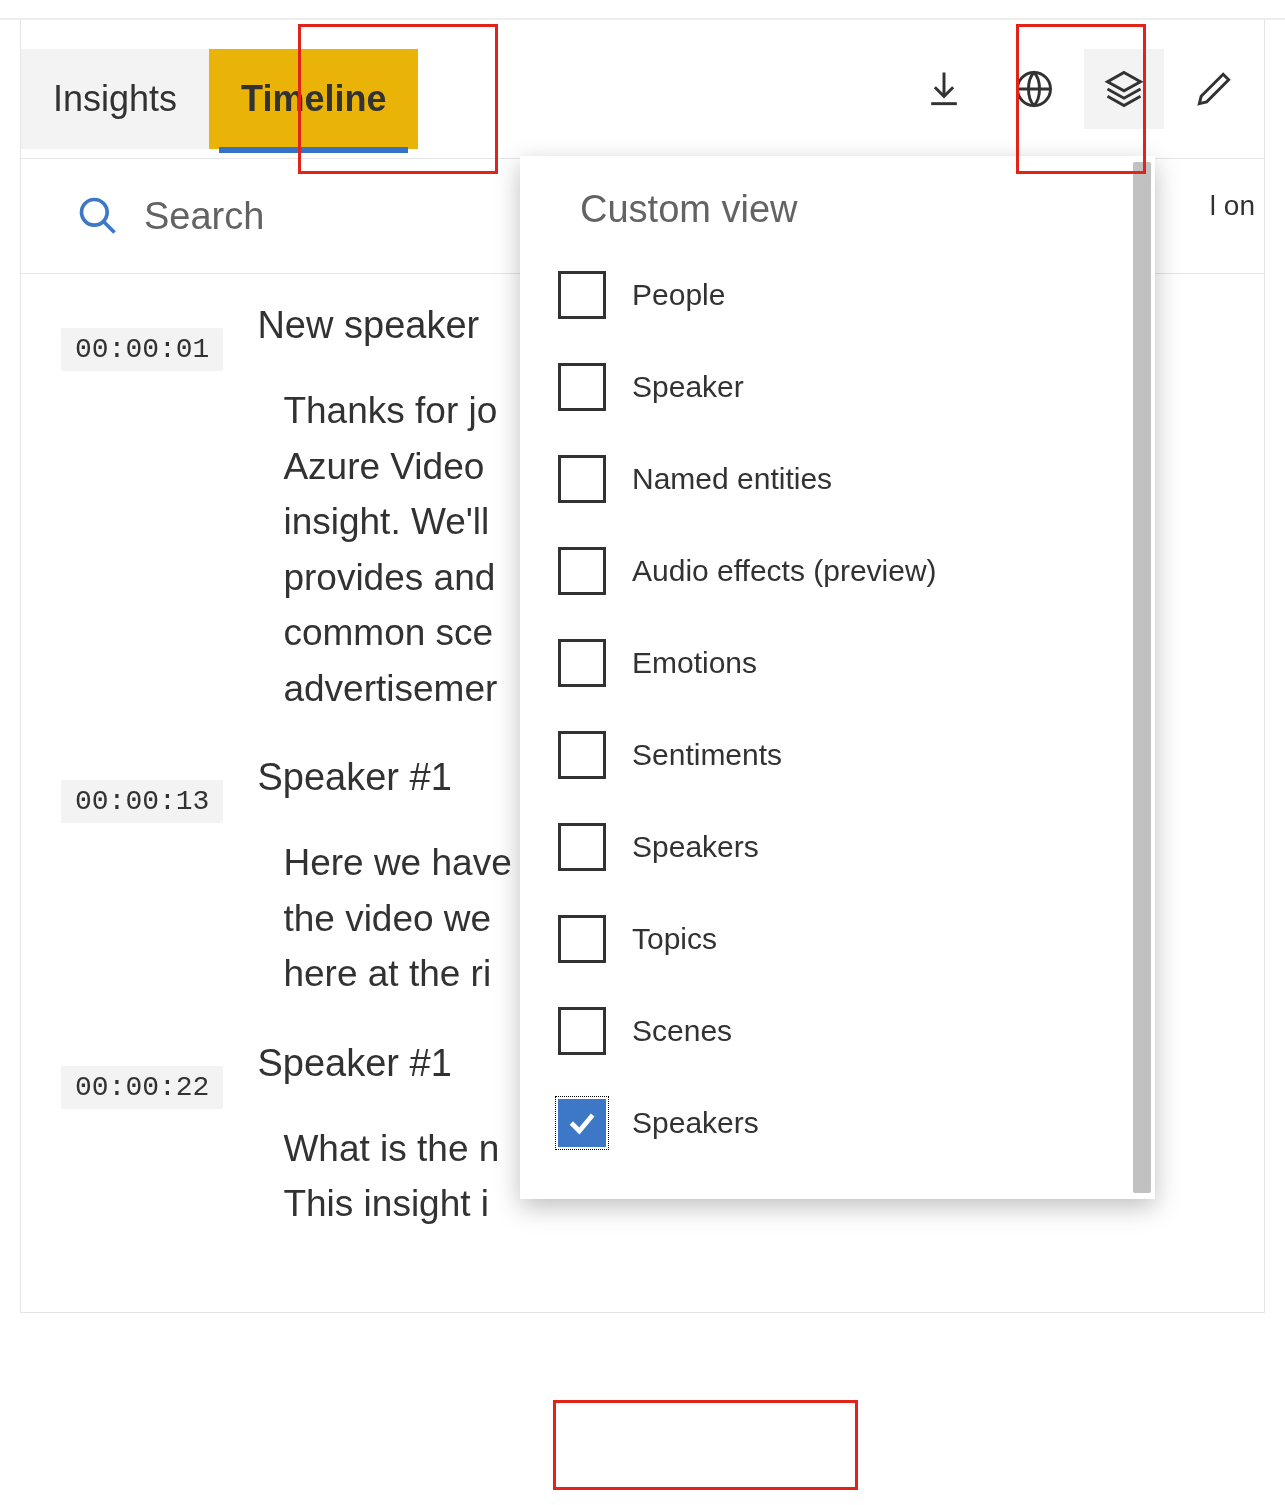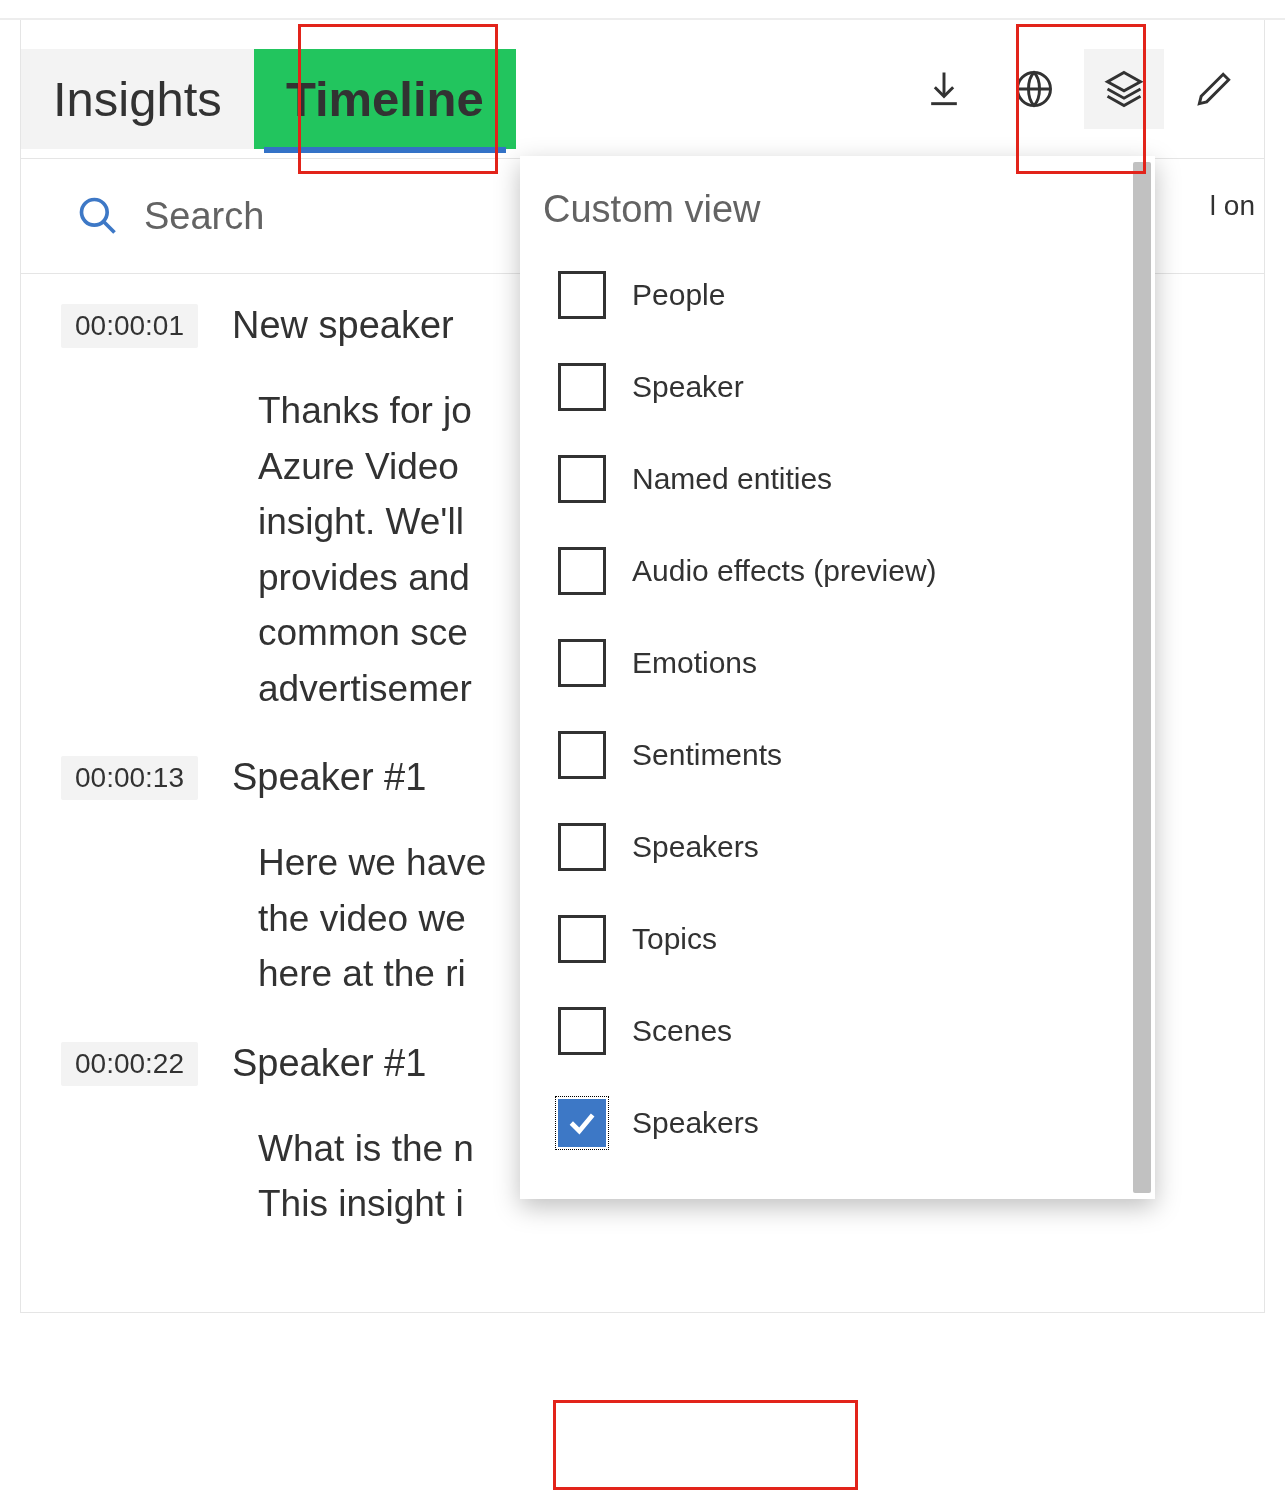--- a/index.html
+++ b/index.html
@@ -31,32 +31,32 @@
     align-items: center;
     height: 139px;
     border-bottom: 1px solid #e5e5e5;
     position: relative;
   }
   .tab {
     height: 100px;
     display: flex;
     align-items: center;
     justify-content: center;
-    font-size: 49px;
+    font-size: 36px;
     padding: 0 32px;
     color: #323232;
     margin-top: 20px;
     cursor: pointer;
   }
   .tab.inactive {
     background: #f3f3f3;
     font-weight: 400;
   }
   .tab.active {
-    background: #22c55e;
+    background: #eab308;
     font-weight: 600;
     position: relative;
   }
   .tab.active::after {
     content: '';
     position: absolute;
     bottom: -4px;
     left: 10px;
     right: 10px;
     height: 6px;
@@ -107,21 +107,22 @@
     margin-bottom: 40px;
   }
   .ts {
     background: #f3f3f3;
     padding: 6px 14px;
     font-size: 28px;
     color: #323232;
     height: fit-content;
     border-radius: 2px;
     margin-right: 34px;
-    font-family: Liberation Sans, sans-serif;
+    font-family: Liberation Mono, monospace;
+    margin-top: 24px;
   }
   .content {
     flex: 1;
   }
   .speaker {
     font-size: 38px;
     color: #323232;
     margin-bottom: 36px;
   }
   .body {
@@ -137,21 +138,21 @@
     left: 520px;
     width: 635px;
     background: #fff;
     box-shadow: 0 8px 24px rgba(0,0,0,0.25);
     padding: 32px 0 30px 0;
     z-index: 10;
   }
   .dd-title {
     font-size: 38px;
     color: #636363;
-    padding: 0 38px 18px 23px;
+    padding: 0 38px 18px 60px;
   }
   .dd-item {
     display: flex;
     align-items: center;
     padding: 22px 38px;
     cursor: pointer;
   }
   .cb {
     width: 48px; height: 48px;
     border: 3px solid #323232;

